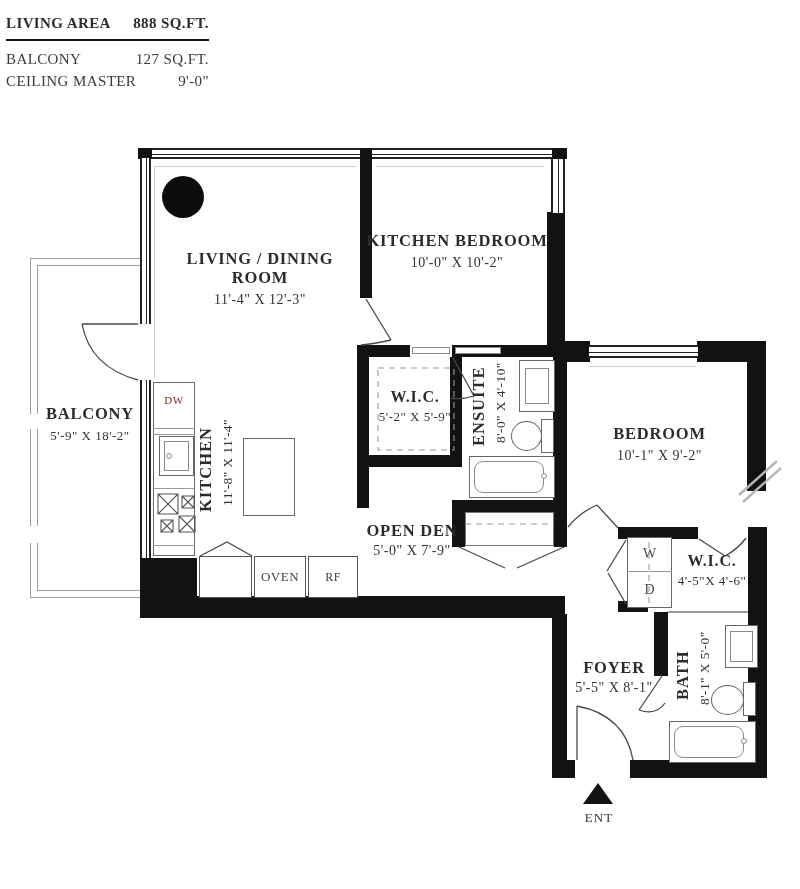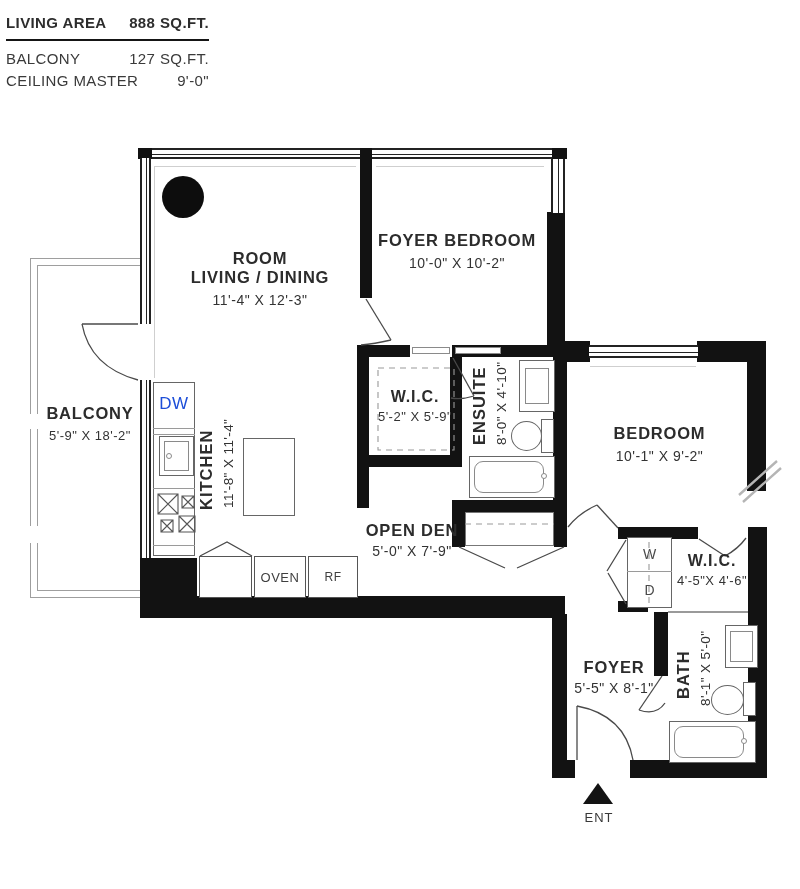--- a/index.html
+++ b/index.html
@@ -1,17 +1,17 @@
 <!DOCTYPE html>
 <html><head>
 <meta charset="utf-8">
 <style>
   html,body {margin:0; padding:0; background:#fff;}
   .canvas {position:relative; width:785px; height:889px; background:#fff; overflow:hidden;
-           font-family:Liberation Sans, sans-serif;}
+           font-family:Liberation Serif, serif;}
   .wall {position:absolute; background:#121212;}
   .win-h {position:absolute; background:#fff; border-top:2px solid #232323; border-bottom:2px solid #232323; box-sizing:border-box;}
   .win-h::before {content:""; position:absolute; left:0; right:0; top:50%; height:1px; background:#232323;}
   .win-v {position:absolute; background:#fff; border-left:2px solid #232323; border-right:2px solid #232323; box-sizing:border-box;}
   .win-v::before {content:""; position:absolute; top:0; bottom:0; left:50%; width:1px; background:#232323;}
   .tl {position:absolute; background:#9a9a9a;}
   .faint {background:#cfcfcf;}
   .fx {position:absolute; border:1.4px solid #666; background:#fff; box-sizing:border-box;}
   .fx-i {position:absolute; border:1.2px solid #8a8a8a; background:#fff; box-sizing:border-box;}
   .round {border-radius:50%;}
@@ -99,21 +99,21 @@
   <div class="tl faint" style="left:376px;top:166px;width:168px;height:1px"></div>
   <div class="tl faint" style="left:590px;top:366px;width:106px;height:1px"></div>
 
   <div class="circle" style="left:162px;top:176px;width:42px;height:42px"></div>
 
   <div class="fx" style="left:153px;top:382px;width:42px;height:174px"></div>
   <div class="tl" style="left:153px;top:428px;width:42px;height:1px"></div>
   <div class="tl" style="left:153px;top:434px;width:42px;height:1px"></div>
   <div class="tl" style="left:153px;top:488px;width:42px;height:1px"></div>
   <div class="tl" style="left:153px;top:545px;width:42px;height:1px"></div>
-  <div class="lbl" style="left:153px;top:394px;width:42px;font-size:17px;color:#1d4ed8;letter-spacing:0.5px">DW</div>
+  <div class="lbl" style="left:153px;top:394px;width:42px;font-size:11px;color:#7f1d1d;letter-spacing:0.5px">DW</div>
   <div class="fx" style="left:159px;top:436px;width:35px;height:40px"></div>
   <div class="fx-i" style="left:164px;top:441px;width:25px;height:30px"></div>
   <div class="fx-i round" style="left:166px;top:453px;width:6px;height:6px"></div>
   <div class="fx" style="left:243px;top:438px;width:52px;height:78px"></div>
   <div class="appl" style="left:199px;top:556px;width:53px;height:42px"></div>
   <div class="appl" style="left:254px;top:556px;width:52px;height:42px">OVEN</div>
   <div class="appl" style="left:308px;top:556px;width:50px;height:42px;font-size:12px">RF</div>
 
   <div class="fx" style="left:627px;top:537px;width:45px;height:71px"></div>
   <div class="tl" style="left:627px;top:571px;width:45px;height:1px"></div>
@@ -171,27 +171,27 @@
       <path d="M378,368 H454 V450 H378 Z"></path>
       <path d="M465,524 H554"></path>
       <path d="M649,542 V603"></path>
     </g>
     <g stroke="#b5b5b5" stroke-width="2.4" fill="none">
       <path d="M739,495 L777,461 M743,502 L781,468"></path>
     </g>
   </svg>
 
   <div class="lbl" style="left:168px;top:249px;width:184px">
+    <div class="name">LIVING / DINING</div>
     <div class="name">ROOM</div>
-    <div class="name">LIVING / DINING</div>
     <div class="dims">11'-4" X 12'-3"</div>
   </div>
 
   <div class="lbl" style="left:365px;top:231px;width:184px">
-    <div class="name">FOYER BEDROOM</div>
+    <div class="name">KITCHEN BEDROOM</div>
     <div class="dims">10'-0" X 10'-2"</div>
   </div>
 
   <div class="lbl" style="left:372px;top:387px;width:86px">
     <div class="name" style="font-size:16px">W.I.C.</div>
     <div class="dims dims13" style="margin-top:3px">5'-2" X 5'-9"</div>
   </div>
 
   <div class="lbl" style="left:572px;top:424px;width:175px">
     <div class="name">BEDROOM</div>

